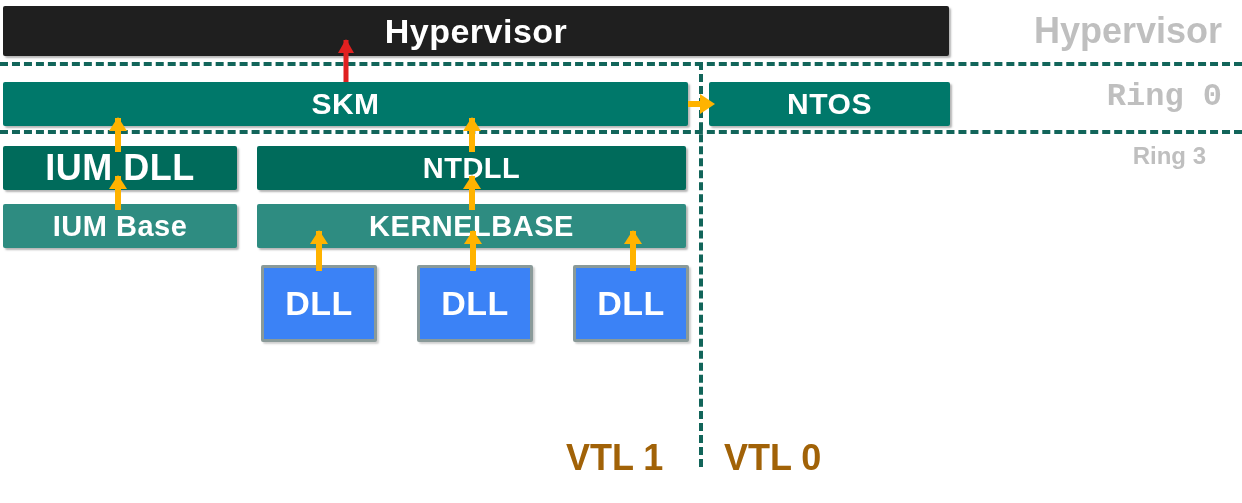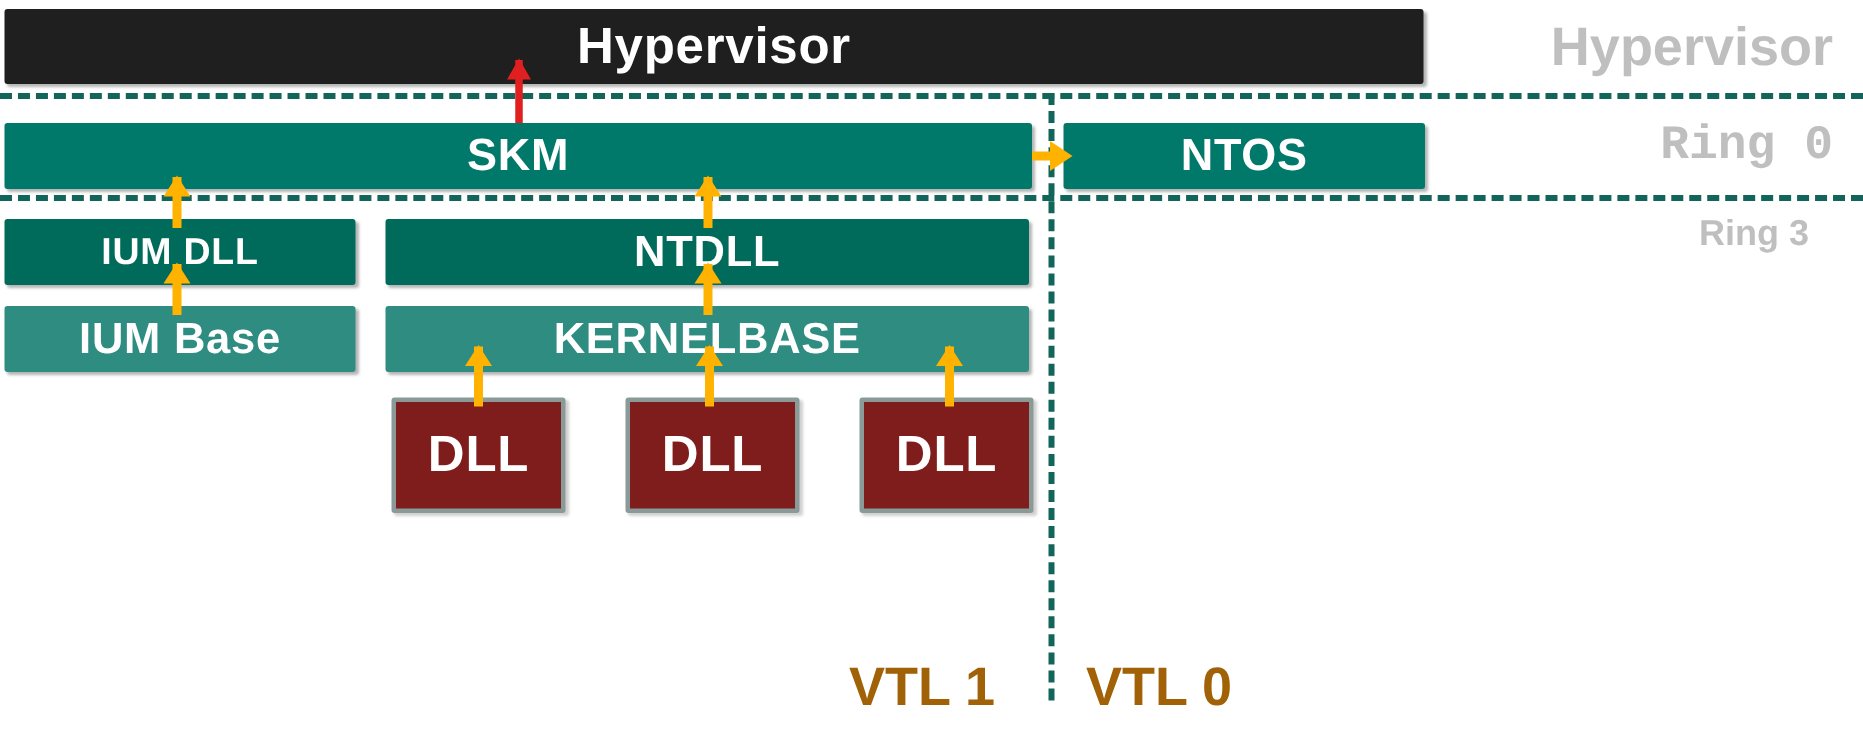--- a/index.html
+++ b/index.html
@@ -39,21 +39,21 @@
   }
   .box-dark-teal {
     background: #006B5B;
     box-shadow: 2px 2px 2px rgba(120,120,120,0.55);
   }
   .box-mid-teal {
     background: #2E8C81;
     box-shadow: 2px 2px 2px rgba(120,120,120,0.55);
   }
   .box-dll {
-    background: #7f1d1d;
+    background: #3b82f6;
     border: 3px solid #8A9A99;
     color: #ffffff;
     box-shadow: 2px 2px 2px rgba(150,150,150,0.45);
   }
 
   
   .side-label {
     position: absolute;
     color: #BFBFBF;
     font-weight: bold;
@@ -145,21 +145,21 @@
   </div>
 
   <div class="box box-ntos" style="left:709px; top:82px; width:241px; height:44px; font-size:30px;">
     <span>NTOS</span>
   </div>
 
   <div class="box box-skm" style="left:3px; top:82px; width:685px; height:44px; font-size:30px;">
     <span>SKM</span>
   </div>
 
-  <div class="box box-dark-teal" style="left:3px; top:146px; width:234px; height:44px; font-size:25px;">
+  <div class="box box-dark-teal" style="left:3px; top:146px; width:234px; height:44px; font-size:36px;">
     <span>IUM DLL</span>
   </div>
 
   <div class="box box-mid-teal" style="left:3px; top:204px; width:234px; height:44px; font-size:29px;">
     <span>IUM Base</span>
   </div>
 
   <div class="box box-dark-teal" style="left:257px; top:146px; width:429px; height:44px; font-size:29px;text-align:center;">
     <span>NTDLL</span>
   </div>

